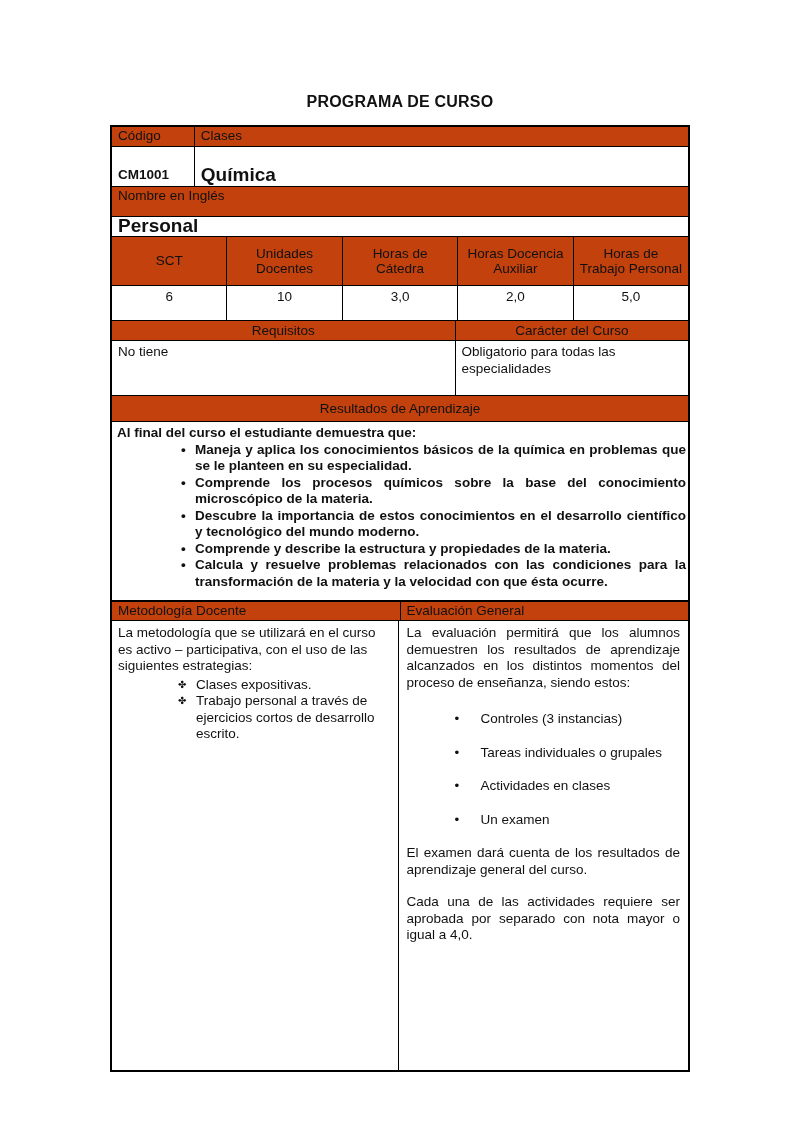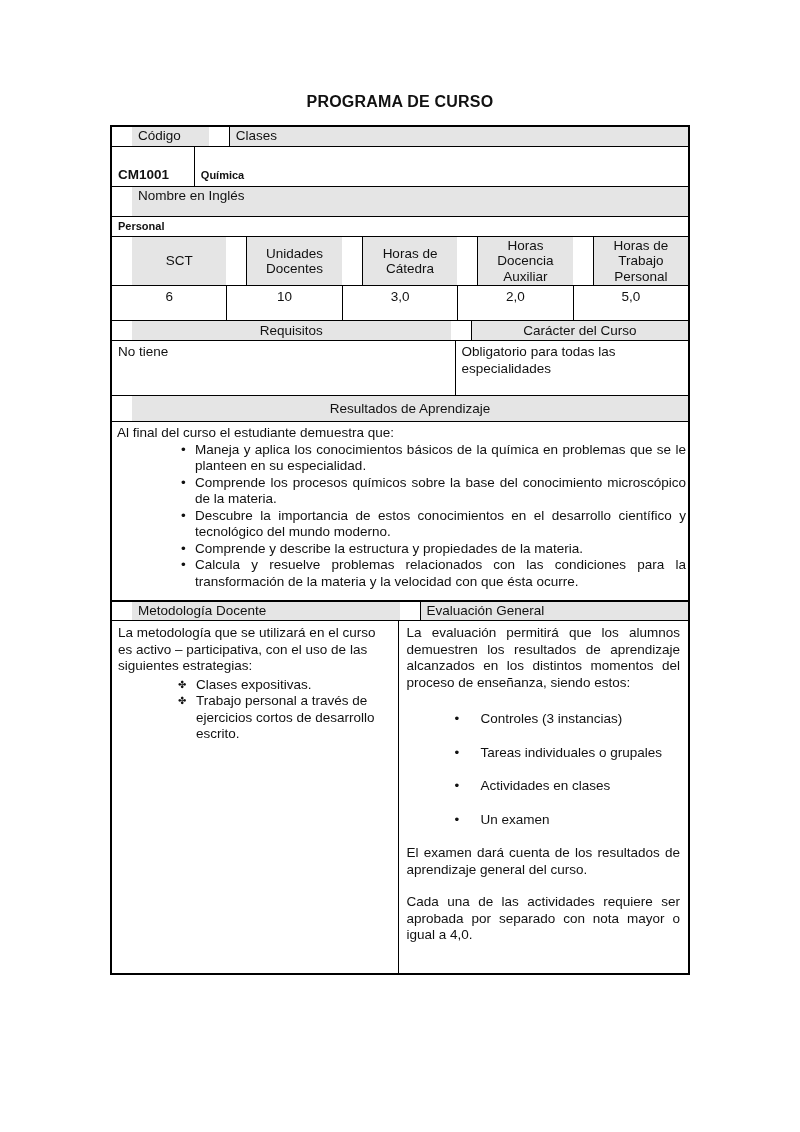--- a/index.html
+++ b/index.html
@@ -12,34 +12,34 @@
     position:absolute;top:94px;left:0;width:800px;text-align:center;
     font-weight:bold;font-size:16px;letter-spacing:.2px;
   }
   .tbl{position:absolute;left:110px;width:580px;border:2px solid #000;box-sizing:border-box;background:#fff;}
   .tbl1{top:125px;}
   .tbl2{top:600px;}
   .row{display:flex;align-items:stretch;box-sizing:border-box;overflow:hidden;}
   .row + .row{border-top:1px solid #000;}
   .cell{box-sizing:border-box;padding:1px 6px;overflow:hidden;flex:1 1 0;}
   .cell + .cell{border-left:1px solid #000;}
-  .hdr{background:#e5e5e5;margin-left:20px;}
+  .hdr{background:#c2410c;}
   .center{display:flex;align-items:center;justify-content:center;text-align:center;line-height:15.5px;}
   .topcenter{display:flex;align-items:flex-start;justify-content:center;text-align:center;padding-top:3px;}
   .bottom{display:flex;align-items:flex-end;padding-bottom:3px;}
   .bold{font-weight:bold;}
-  .big{font-size:11px;}
+  .big{font-size:19px;}
   .justify{text-align:justify;}
   p{margin:0;}
   ul{list-style:none;margin:0;padding:0;}
   li{display:flex;align-items:flex-start;}
   .blt{flex:0 0 14px;text-align:left;}
   .btxt{flex:1 1 auto;}
   
-  .outcomes{padding:3px 0 0 5px;}
+  .outcomes{padding:3px 0 0 5px;font-weight:bold;}
   .outcomes ul{padding-left:64px;}
   .outcomes .btxt{text-align:justify;padding-right:2px;}
   
   .meth{padding:4px 6px 0 6px;}
   .meth ul{margin-top:2px;padding-left:60px;}
   .meth .blt{flex:0 0 18px;font-size:10px;line-height:16.5px;}
   
   .eval{padding:4px 8px 0 8px;}
   .eval ul{margin-top:20px;padding-left:48px;}
   .eval .blt{flex:0 0 26px;}
@@ -121,21 +121,21 @@
         </ul>
       </div>
     </div>
   </div>
 
   <div class="tbl tbl2">
     <div class="row" style="height:18px">
       <div class="cell hdr">Metodología Docente</div>
       <div class="cell hdr">Evaluación General</div>
     </div>
-    <div class="row" style="height:353px">
+    <div class="row" style="height:450px">
       <div class="cell meth">
         <p>La metodología que se utilizará en el curso es activo – participativa, con el uso de las siguientes estrategias:</p>
         <ul>
           <li>
               <span class="blt">✤</span>
               <span class="btxt">Clases expositivas.</span>
             </li>
           <li>
               <span class="blt">✤</span>
               <span class="btxt">Trabajo personal a través de ejercicios cortos de desarrollo escrito.</span>

